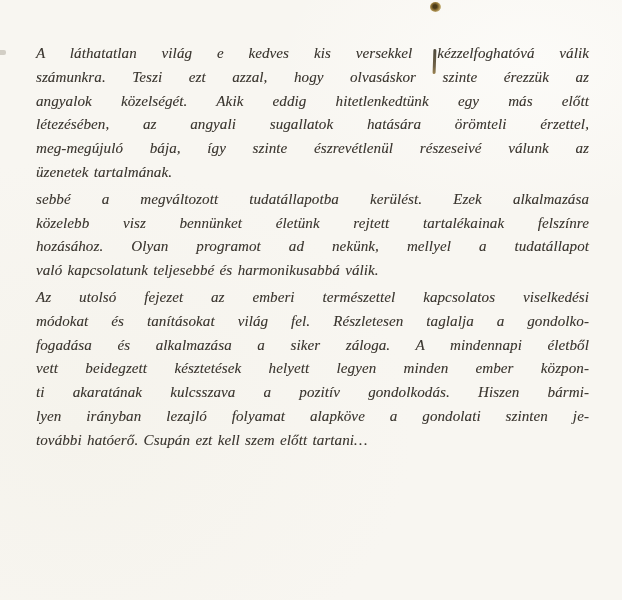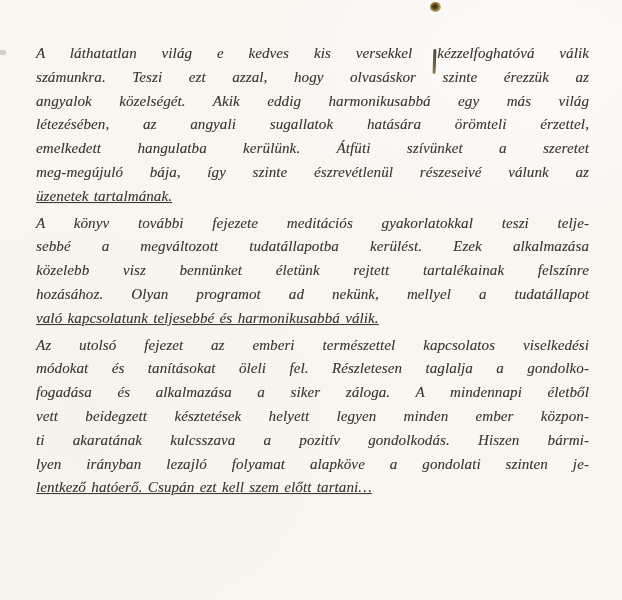--- a/index.html
+++ b/index.html
@@ -25,21 +25,21 @@
     word-spacing: 1.5px;
     text-shadow: 0.2px 0.2px 0.3px rgba(62,52,40,0.35);
   }
   .para { margin: 0 0 3px 0; }
   .para:last-child { margin-bottom: 8px; }
   .line {
     text-align: justify;
     text-align-last: justify;
     white-space: normal;
   }
-  .line.last { text-align-last: left; text-decoration: underline; }
+  .line.last { text-align-last: left; }
   
   .speck {
     position: absolute;
     left: 430px; top: 2px;
     width: 11px; height: 10px;
     border-radius: 50%;
     background: radial-gradient(circle at 45% 45%,
       #4a3a18 0%, #4a3a18 22%, #96793a 48%, #c9b684 72%, rgba(201,182,132,0) 78%);
     filter: blur(0.3px);
   }
@@ -66,38 +66,36 @@
 
 <div class="speck"></div>
 <div class="drip"></div>
 <div class="edge-mark"></div>
 
 <div class="page-text">
 
   <div class="para">
     <div class="line">A láthatatlan világ e kedves kis versekkel kézzelfoghatóvá válik</div>
     <div class="line">számunkra. Teszi ezt azzal, hogy olvasáskor szinte érezzük az</div>
-    <div class="line">angyalok közelségét. Akik eddig harmonikusabbá egy más világ</div>
+    <div class="line">angyalok közelségét. Akik eddig hitetlenkedtünk egy más előtt</div>
     <div class="line">létezésében, az angyali sugallatok hatására örömteli érzettel,</div>
-    <div class="line">emelkedett hangulatba kerülünk. Átfüti szívünket a szeretet</div>
     <div class="line">meg-megújuló bája, így szinte észrevétlenül részeseivé válunk az</div>
     <div class="line last">üzenetek tartalmának.</div>
   </div>
 
   <div class="para">
-    <div class="line">A könyv további fejezete meditációs gyakorlatokkal teszi telje-</div>
     <div class="line">sebbé a megváltozott tudatállapotba kerülést. Ezek alkalmazása</div>
     <div class="line">közelebb visz bennünket életünk rejtett tartalékainak felszínre</div>
     <div class="line">hozásához. Olyan programot ad nekünk, mellyel a tudatállapot</div>
     <div class="line last">való kapcsolatunk teljesebbé és harmonikusabbá válik.</div>
   </div>
 
   <div class="para">
     <div class="line">Az utolsó fejezet az emberi természettel kapcsolatos viselkedési</div>
-    <div class="line">módokat és tanításokat öleli fel. Részletesen taglalja a gondolko-</div>
+    <div class="line">módokat és tanításokat világ fel. Részletesen taglalja a gondolko-</div>
     <div class="line">fogadása és alkalmazása a siker záloga. A mindennapi életből</div>
     <div class="line">vett beidegzett késztetések helyett legyen minden ember közpon-</div>
     <div class="line">ti akaratának kulcsszava a pozitív gondolkodás. Hiszen bármi-</div>
     <div class="line">lyen irányban lezajló folyamat alapköve a gondolati szinten je-</div>
-    <div class="line last">lentkező hatóerő. Csupán ezt kell szem előtt tartani…</div>
+    <div class="line last">további hatóerő. Csupán ezt kell szem előtt tartani…</div>
   </div>
 
 </div>
 
 </body></html>

